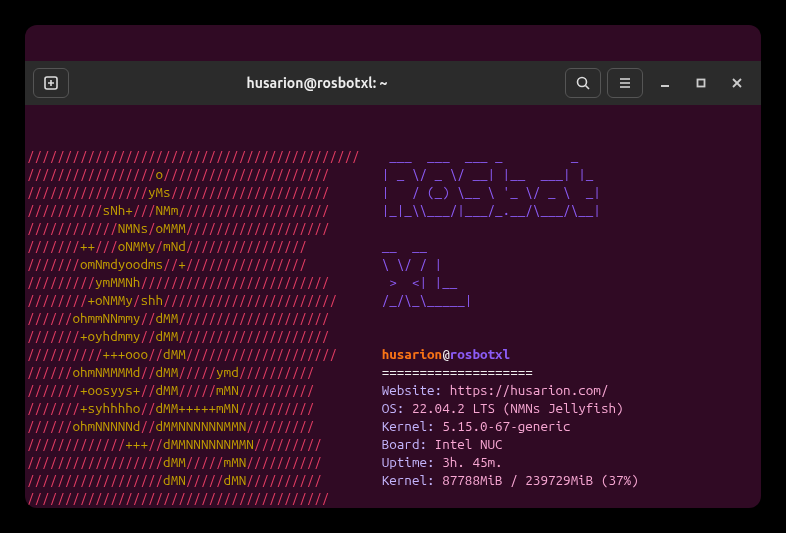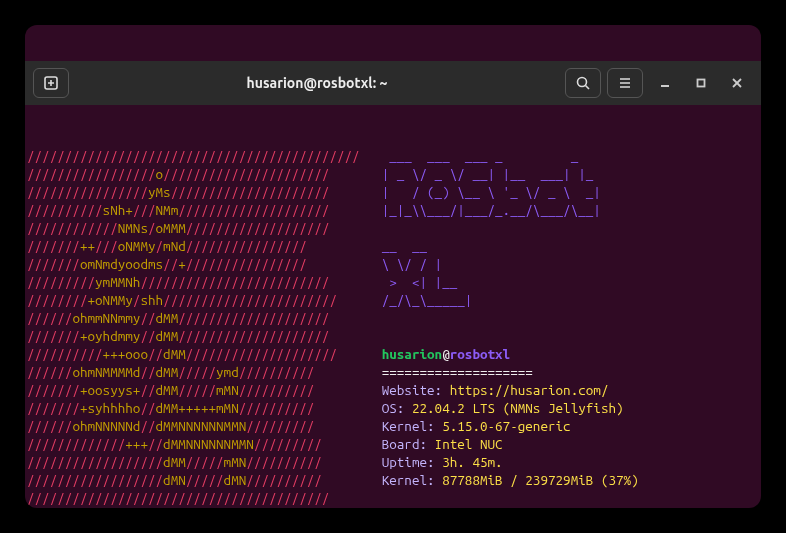--- a/index.html
+++ b/index.html
@@ -71,25 +71,25 @@
   }
   .motd {
     display: flex;
     gap: 22px;
   }
   .ascii-logo { color: #e33d63; }
   .yellow { color: #c4a000; }
   .info-col { color: #eee; }
   .ascii-banner { color: #8b5cf6; line-height: 18px; }
   .label { color: #c4b5fd; }
-  .user { color: #22c55e; font-weight: bold; }
+  .user { color: #f97316; font-weight: bold; }
   .host { color: #8b5cf6; font-weight: bold; }
   .at { color: #eee; }
   .sep { color: #eee; }
-  .pval { color: #fde047; }
+  .pval { color: #f9a8d4; }
 </style>
 </head>
 <body>
 
 <div class="window">
   <div class="titlebar">
     <div class="tb-btn bordered">
       <svg viewBox="0 0 16 16">
           <rect x="2" y="2" width="12" height="12" rx="2"></rect>
           <line x1="8" y1="5" x2="8" y2="11"></line>

